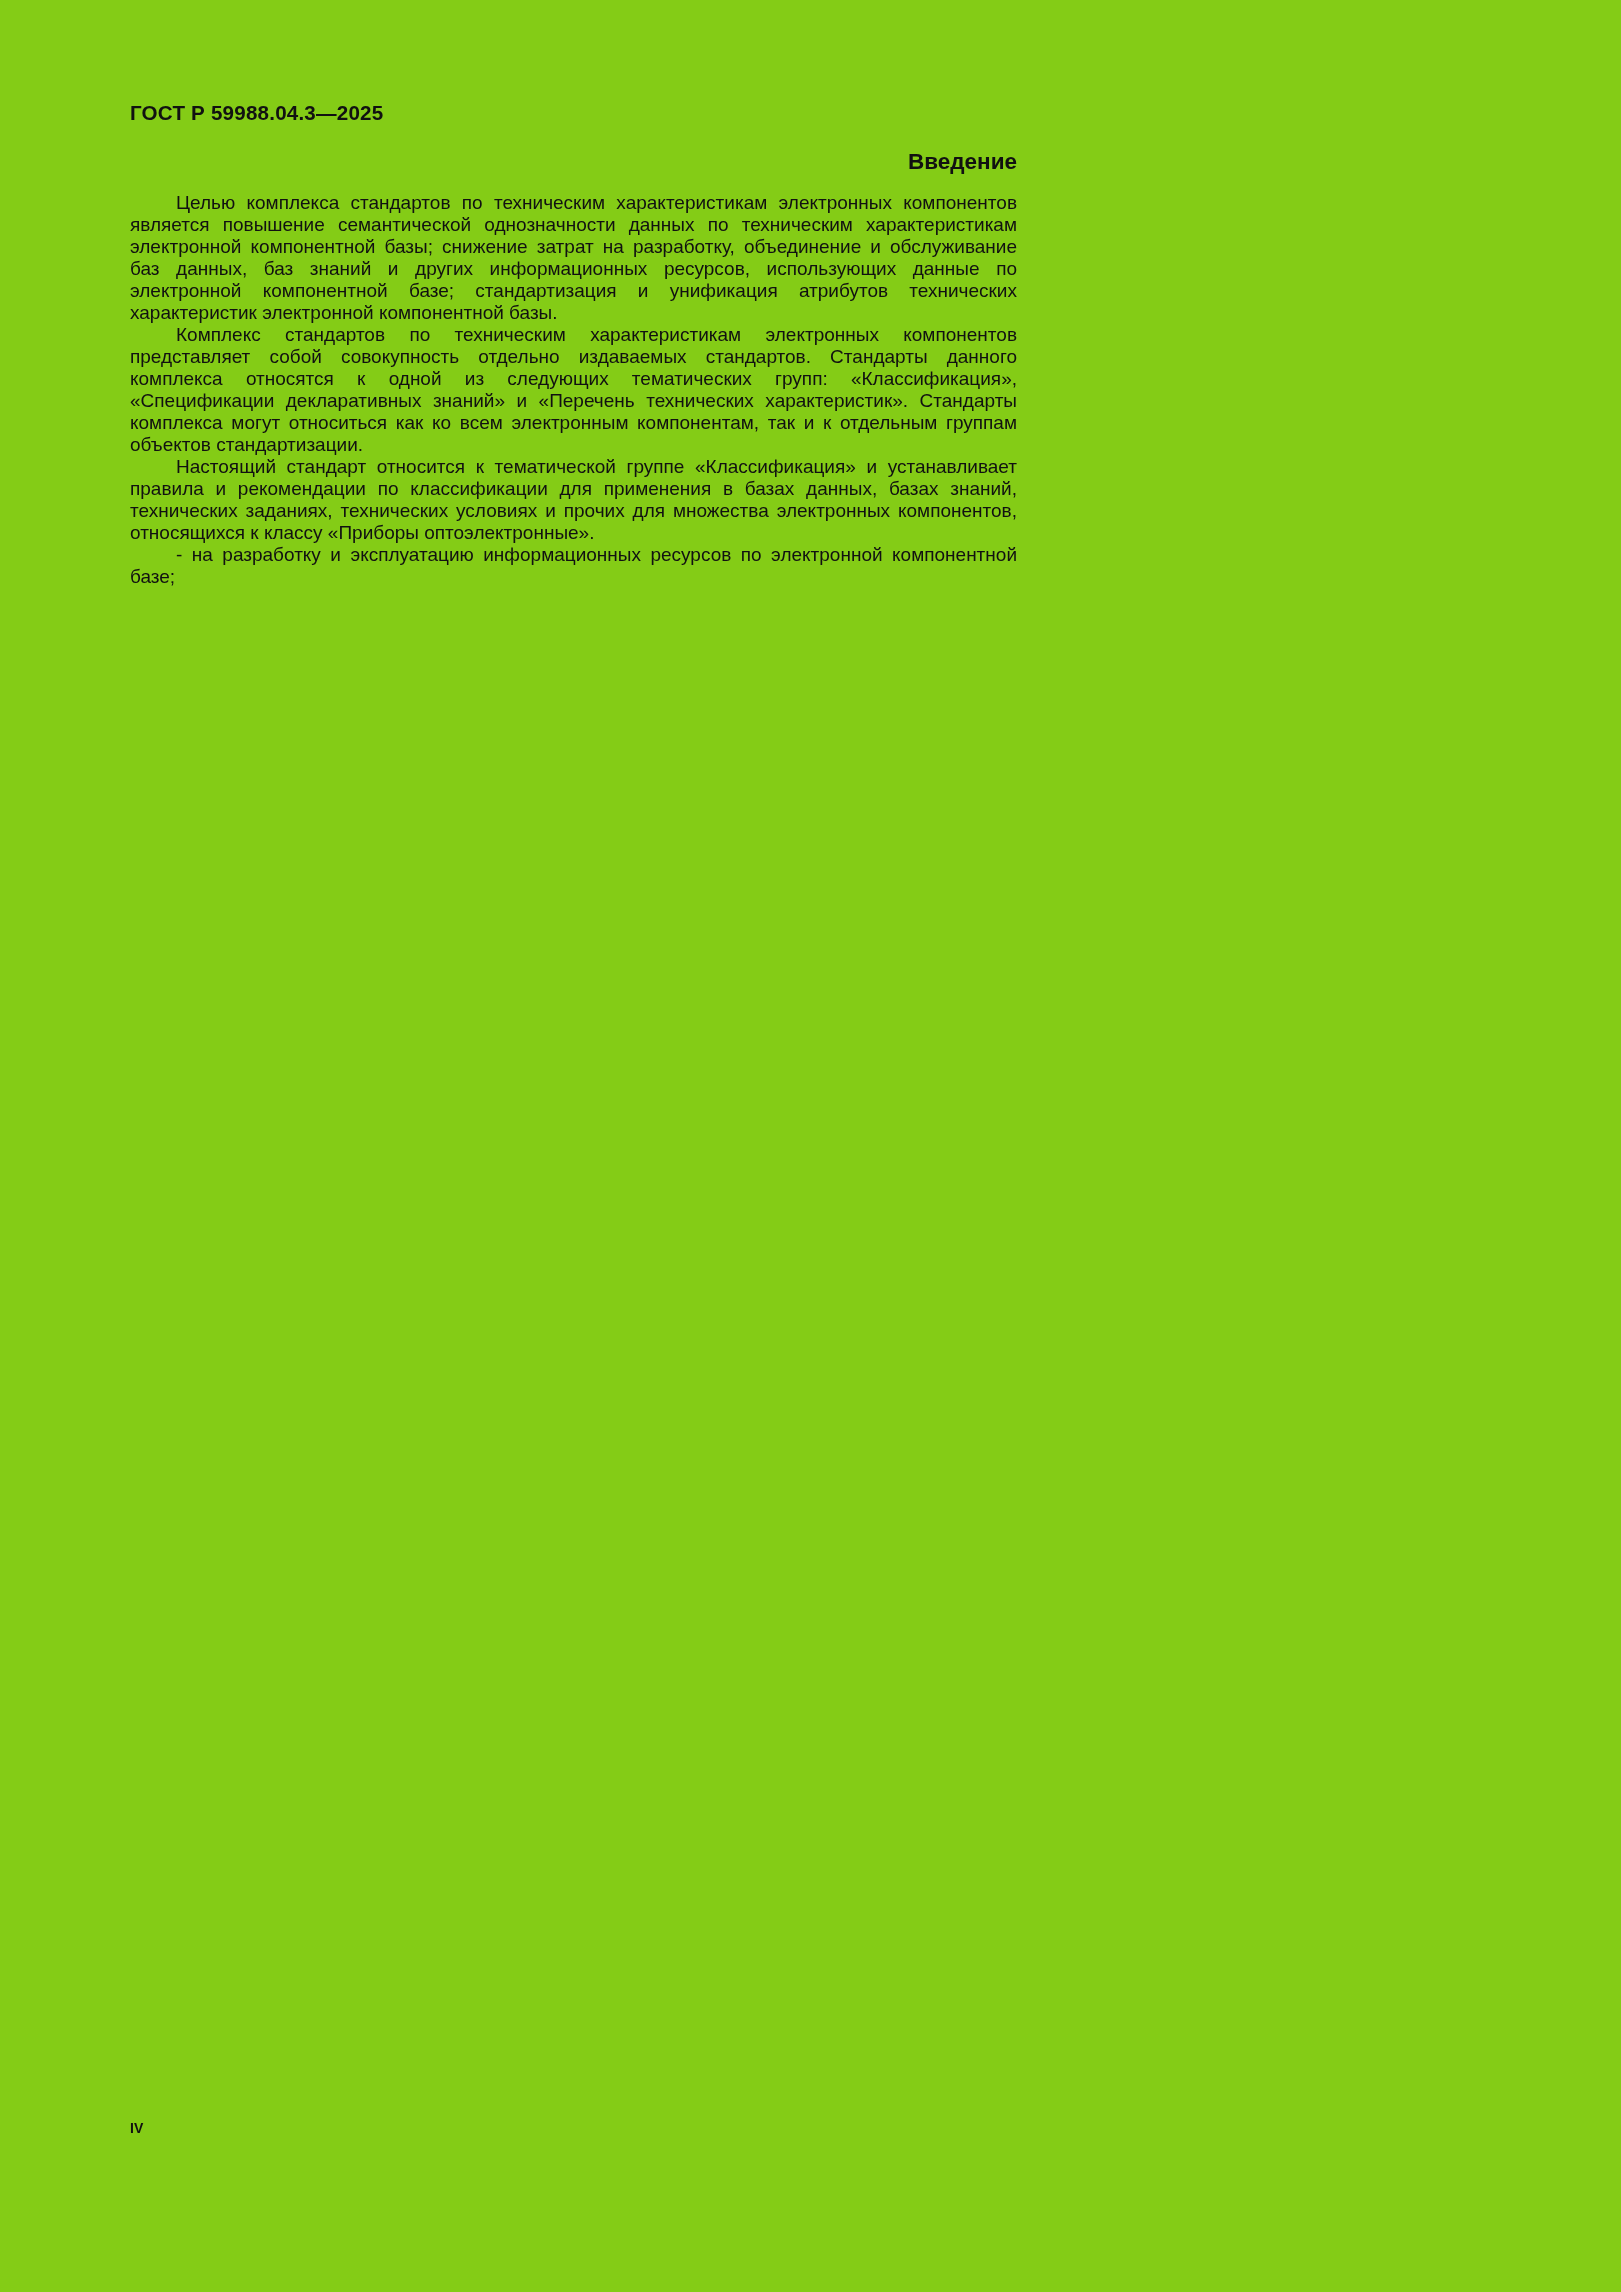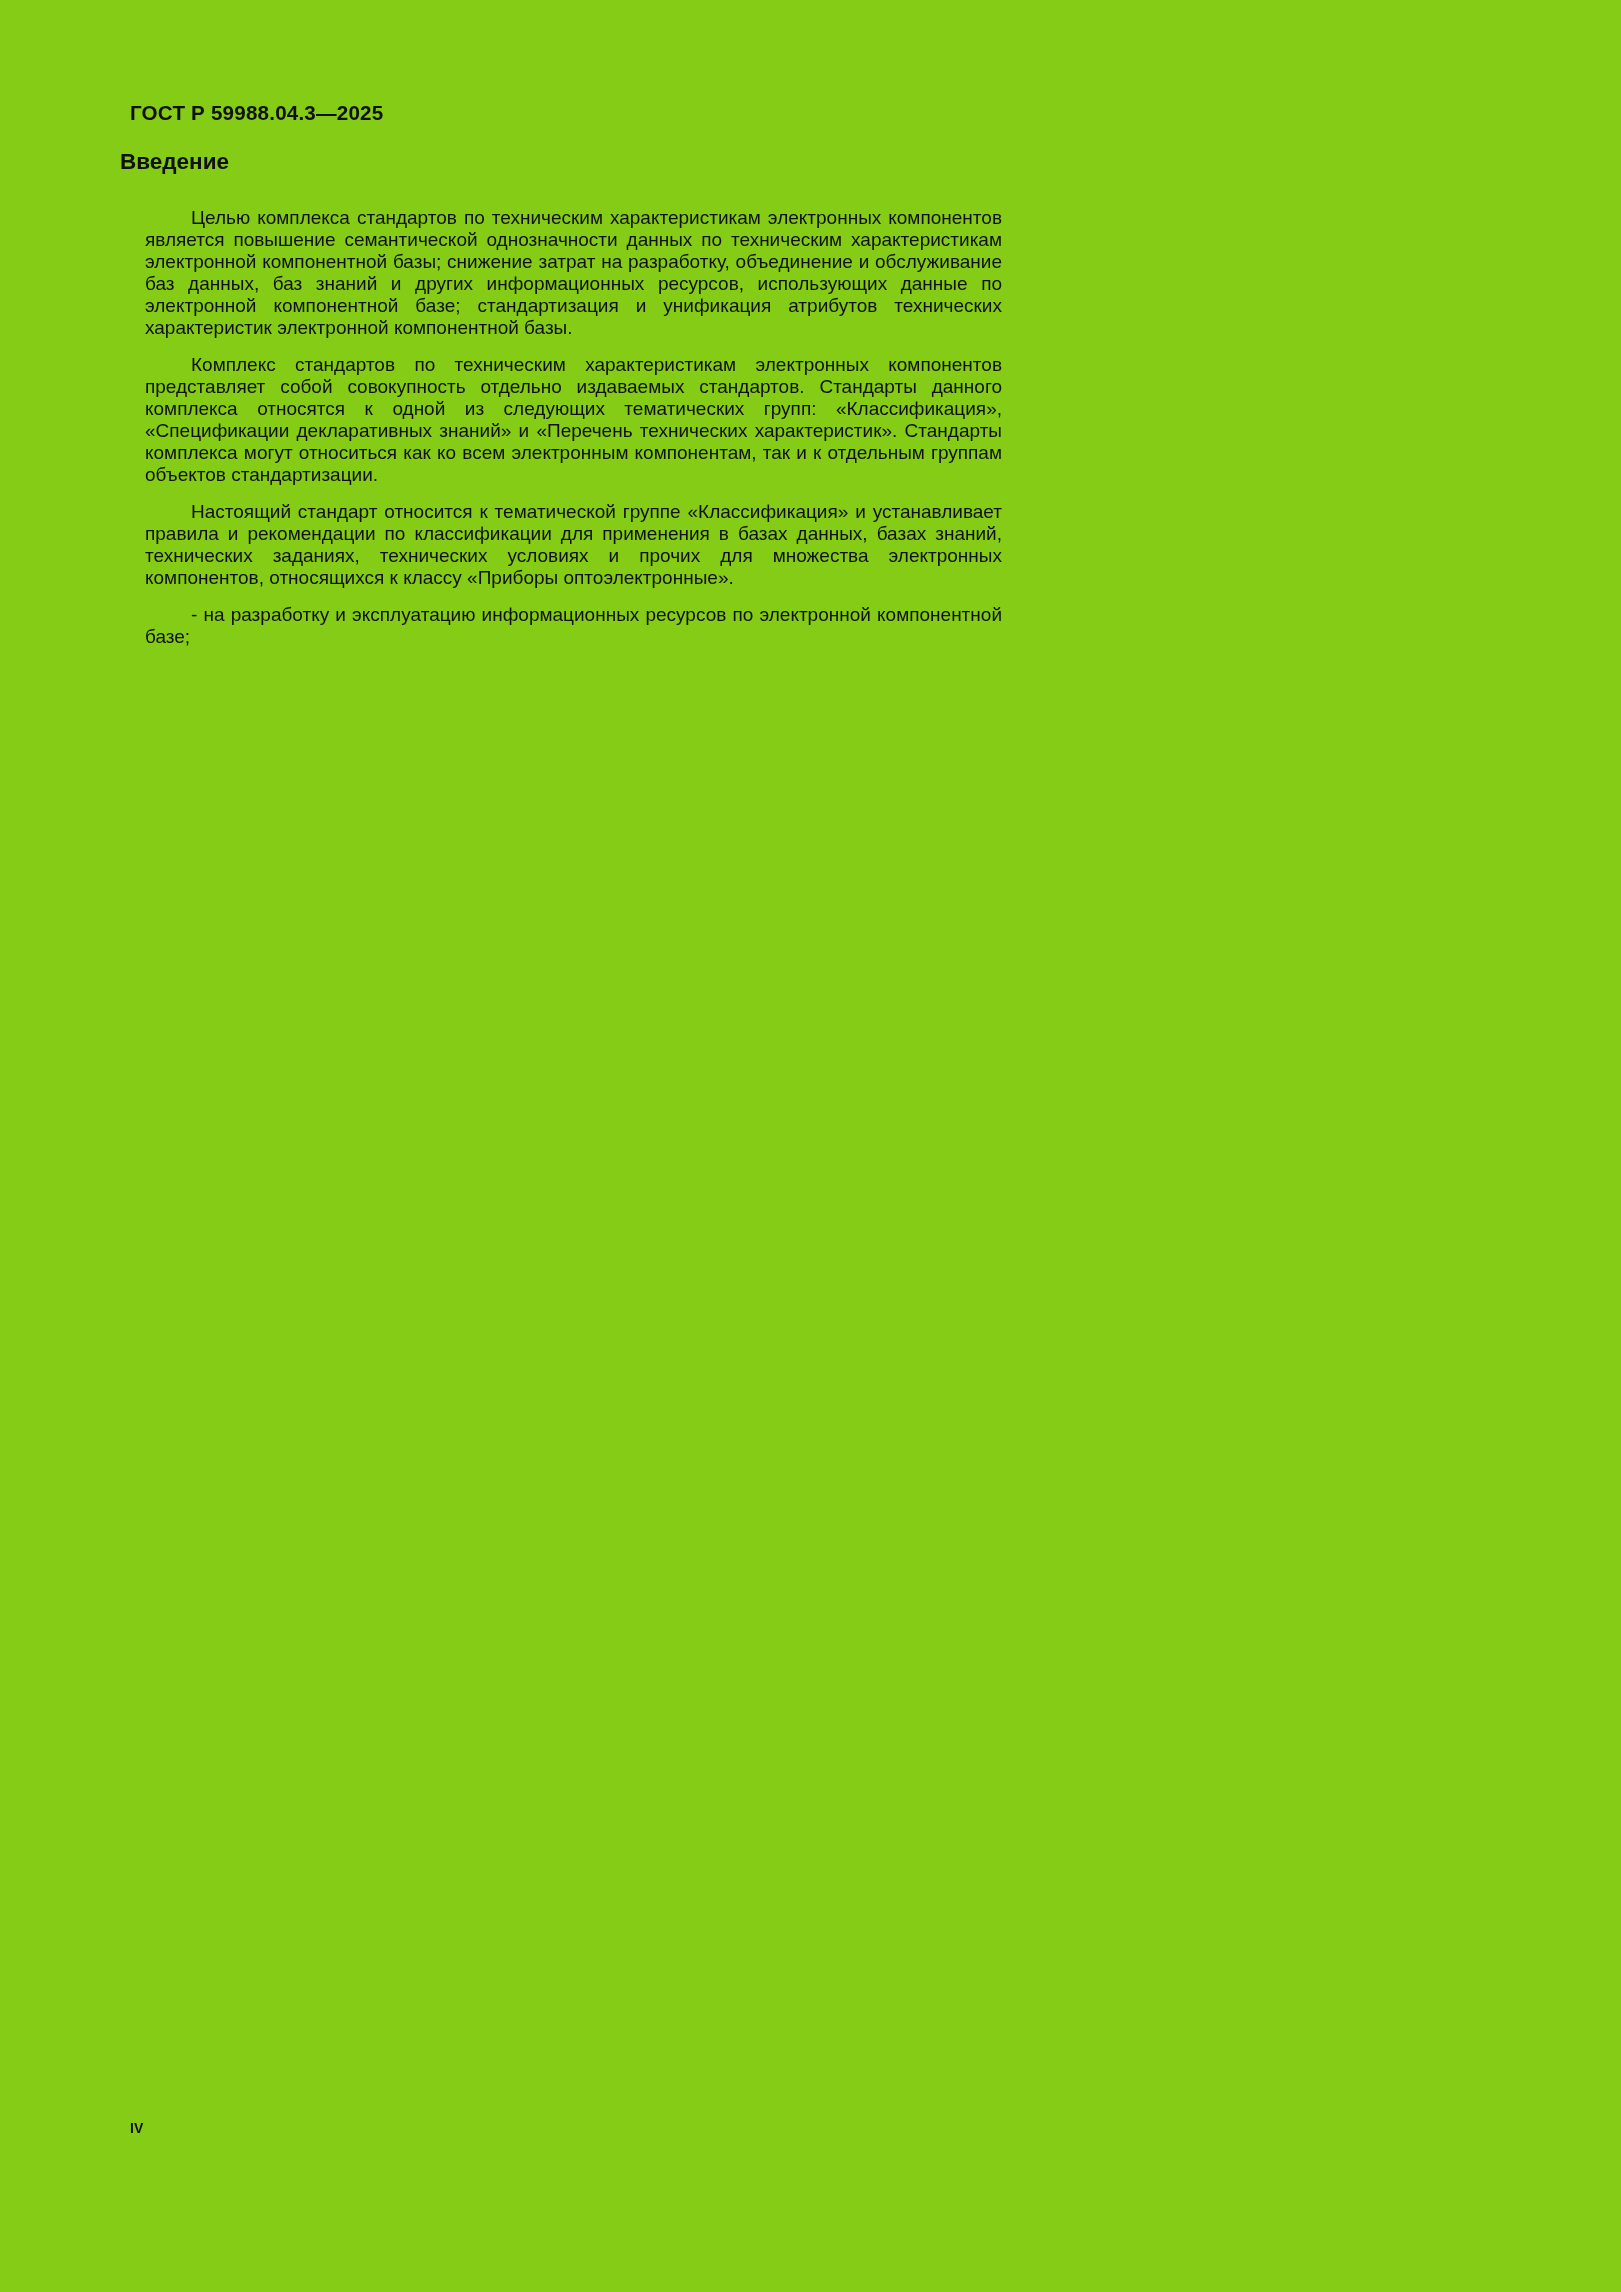--- a/index.html
+++ b/index.html
@@ -23,38 +23,38 @@
     position: absolute;
     left: 130px;
     top: 101px;
     font-size: 20.6px;
     font-weight: bold;
     letter-spacing: 0.2px;
     white-space: nowrap;
   }
   .doc-title {
     position: absolute;
-    left: 120px;
+    left: 130px;
     top: 149px;
     width: 887px;
-    text-align: left;
+    text-align: right;
     font-size: 22.5px;
     font-weight: bold;
   }
   .content {
     position: absolute;
     left: 130px;
     top: 192px;
     width: 887px;
     font-size: 19px;
     line-height: 22px;
     text-align: justify;
   }
   .content p {
-    margin: 15px;
+    margin: 0;
     padding: 0;
     text-indent: 46px;
   }
   .page-number {
     position: absolute;
     left: 130px;
     top: 2120px;
     font-size: 14px;
     font-weight: bold;
   }

